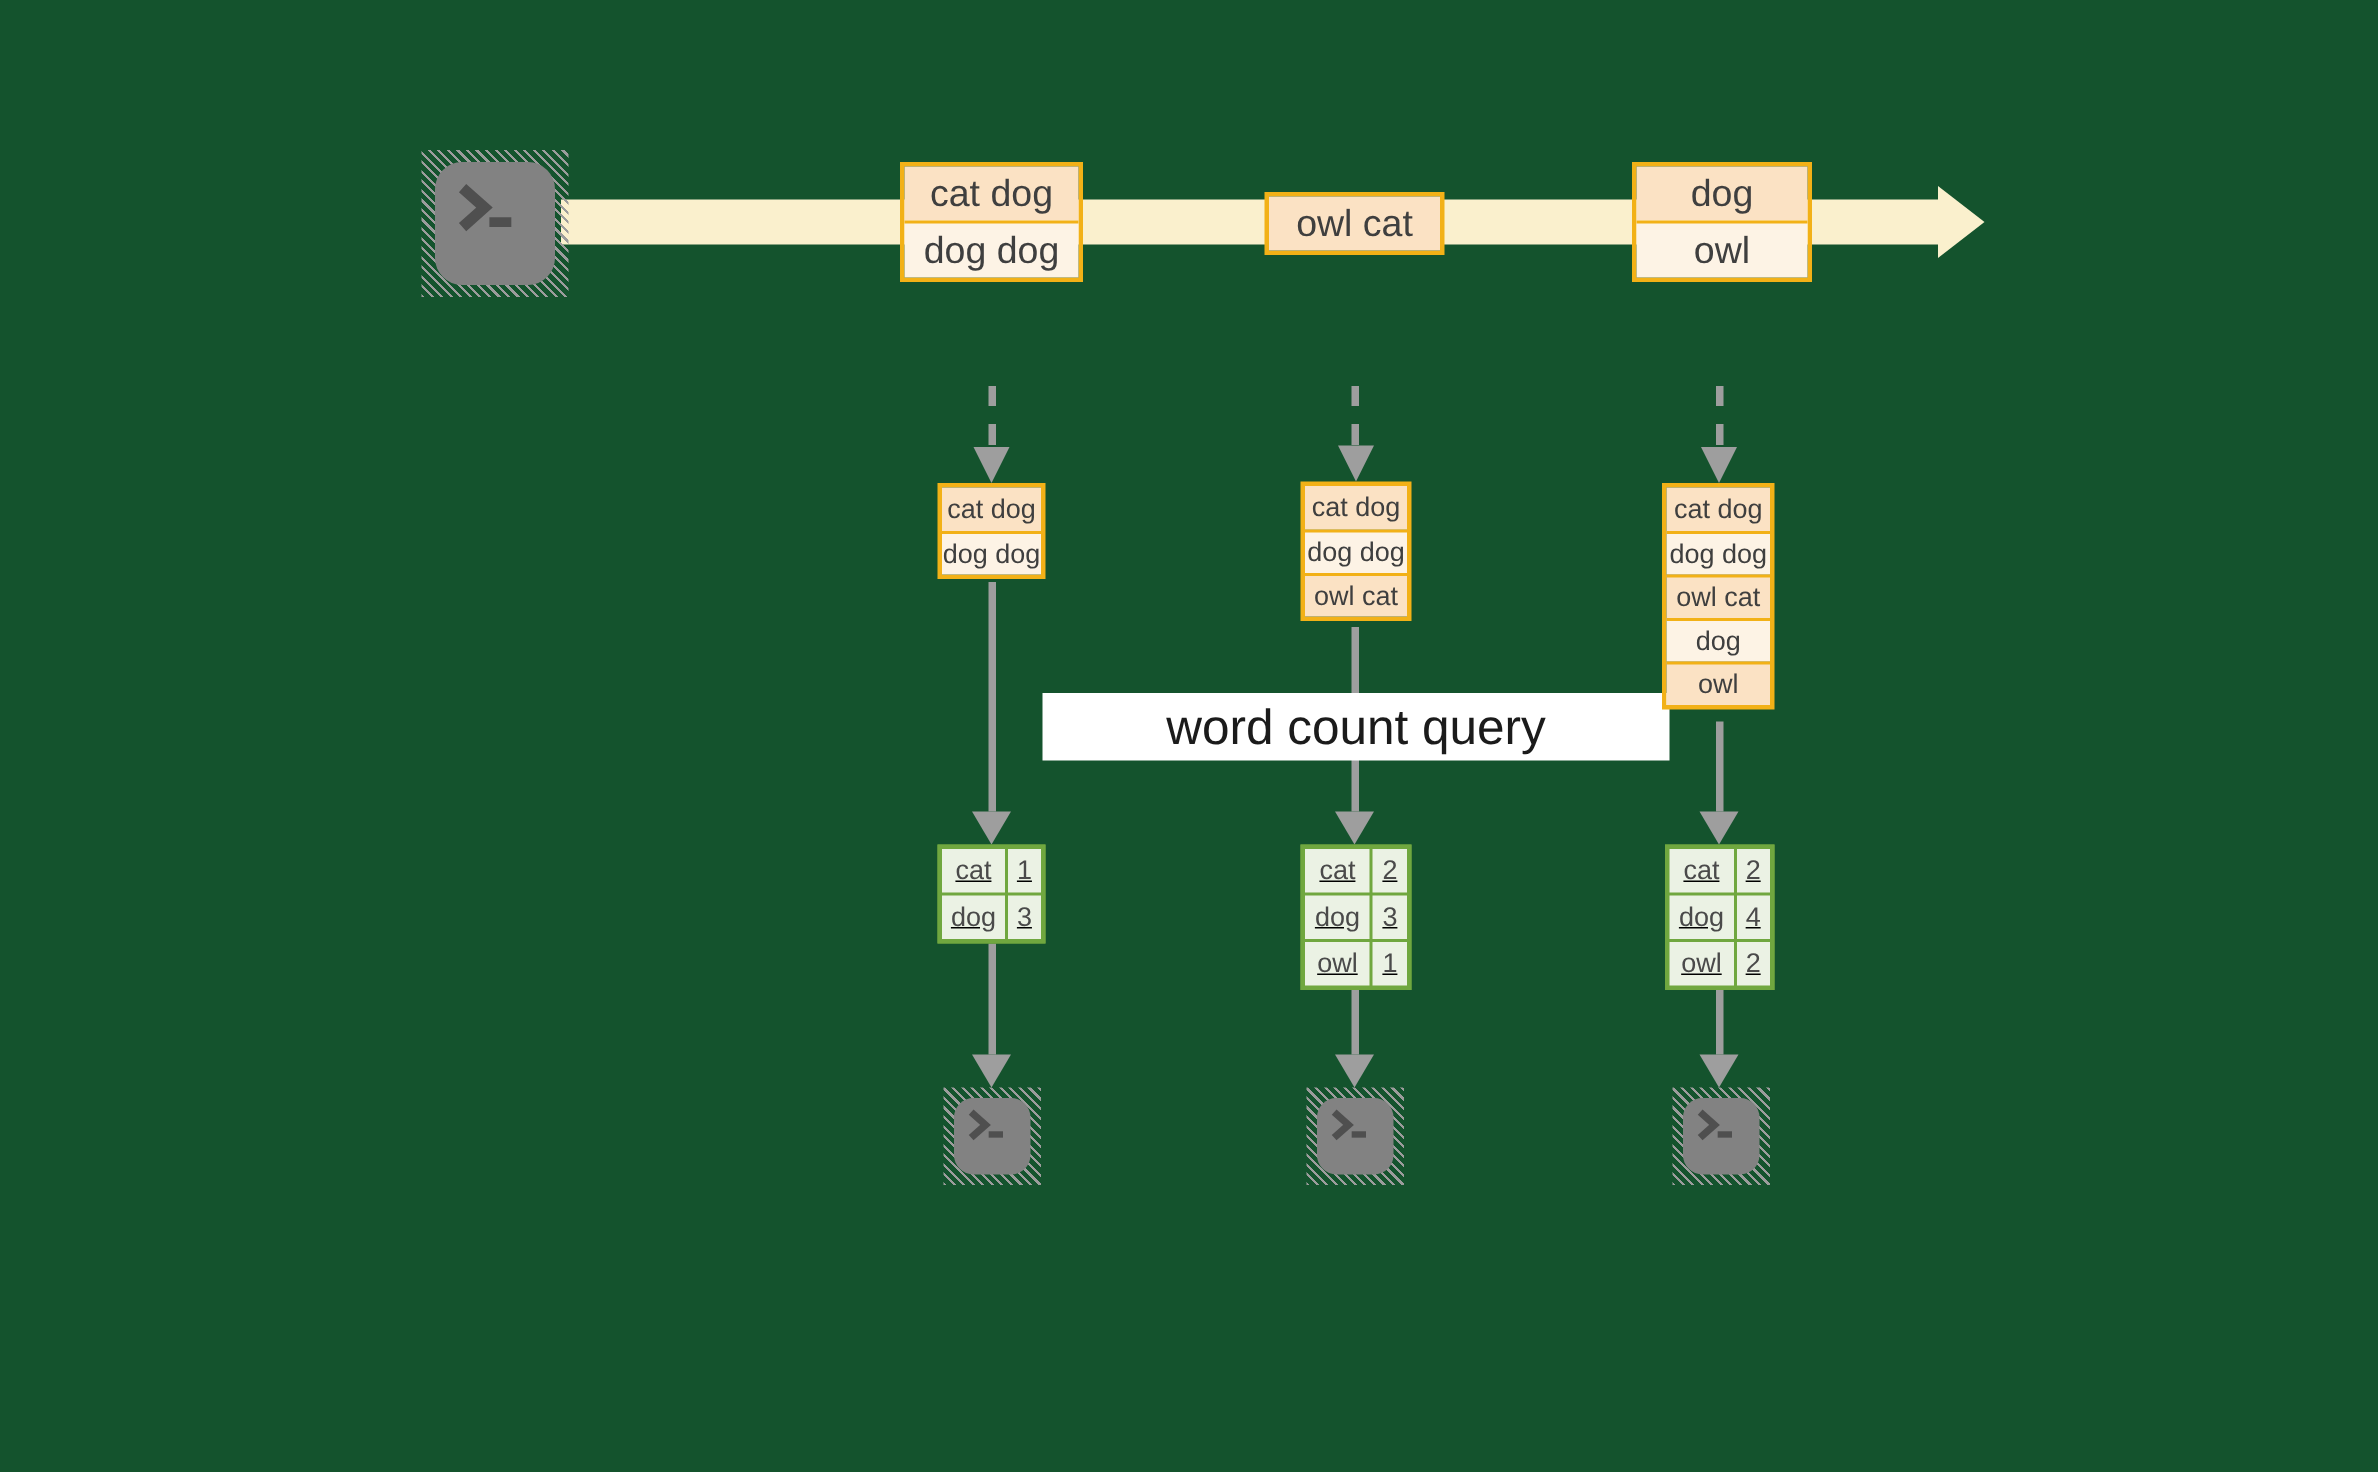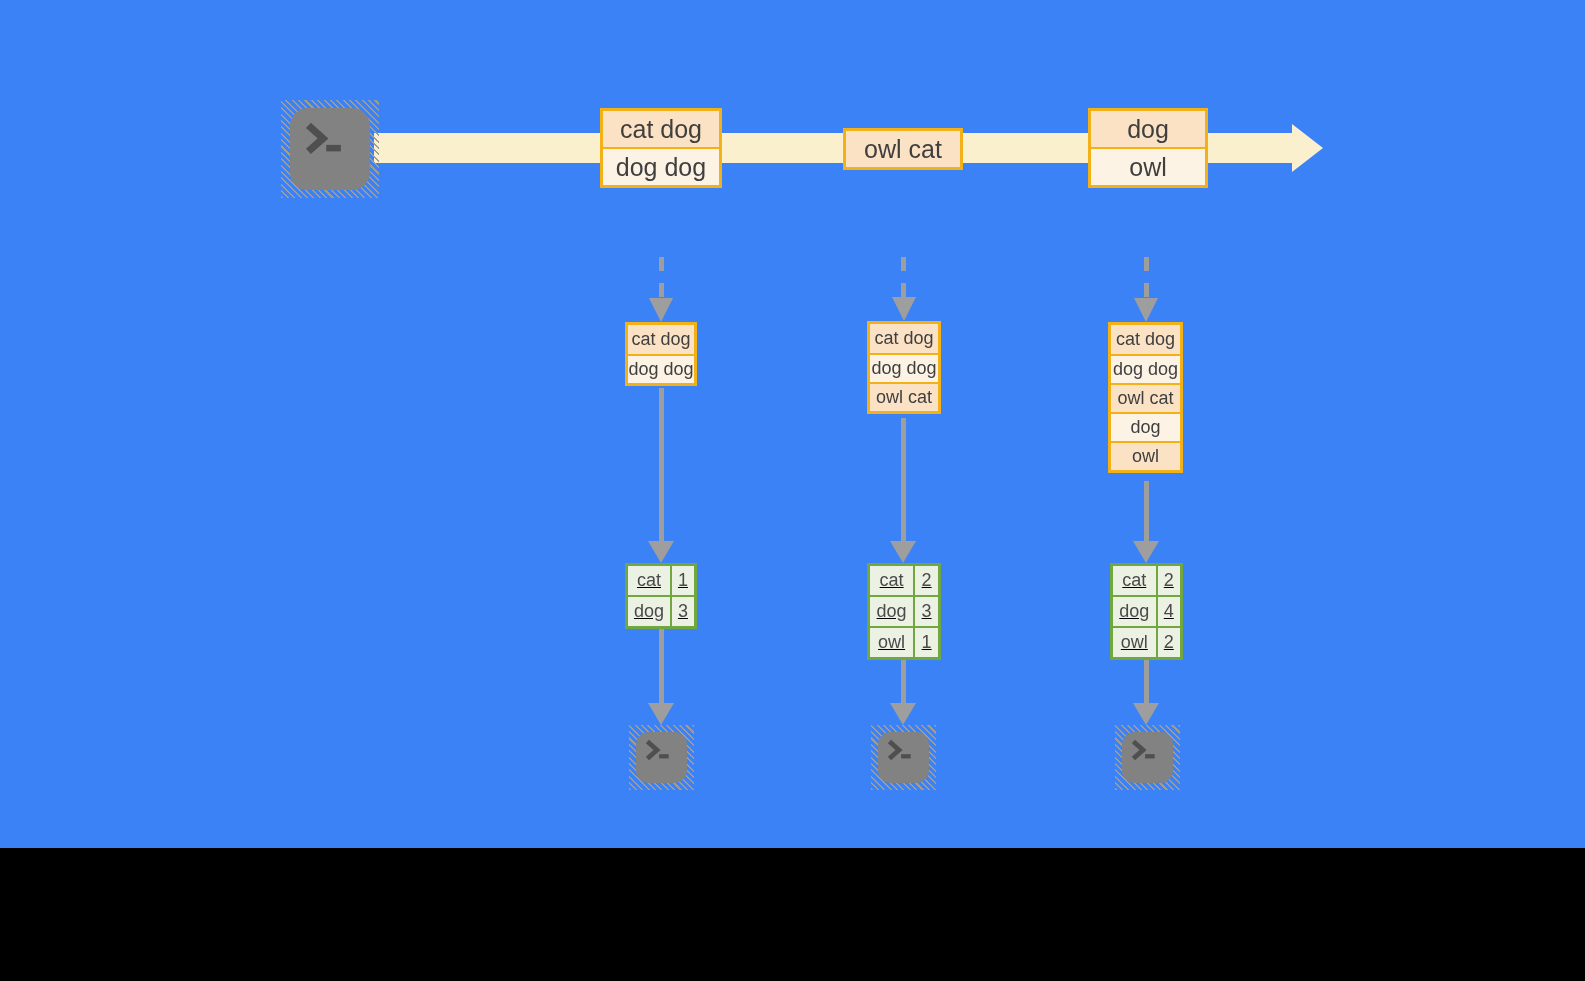--- a/index.html
+++ b/index.html
@@ -1,18 +1,18 @@
 <!DOCTYPE html>
 <html><head>
 <meta charset="utf-8">
 <style>
   * { margin:0; padding:0; box-sizing:border-box; }
   html,body { background:#000; }
   .canvas {
-    position:relative; width:1585px; height:848px; background:#3b82f6;
+    position:relative; width:1585px; height:981px; background:#14532d;
     font-family:"Liberation Sans", sans-serif; overflow:hidden;padding-left:37px;
   }
 
   
   .band { position:absolute; left:374px; top:133px; width:918px; height:30px; background:#FAF0CD; z-index:0; }
   .band-head { position:absolute; left:1292px; top:124px; width:0; height:0; z-index:0;
     border-top:24px solid transparent; border-bottom:24px solid transparent; border-left:31px solid #FAF0CD; }
 
   
   .obox { position:absolute; border:3px solid #F2B117; display:flex; flex-direction:column; z-index:1; }
@@ -121,20 +121,21 @@
     <div class="cell fill-a">owl</div>
   </div>
 
   <div class="solidline" style="left:659px; top:388px; height:153px;"></div>
   <div class="head-down" style="left:648px; top:541px;"></div>
   <div class="solidline" style="left:901px; top:418px; height:123px;"></div>
   <div class="head-down" style="left:890px; top:541px;"></div>
   <div class="solidline" style="left:1144px; top:481px; height:60px;"></div>
   <div class="head-down" style="left:1133px; top:541px;"></div>
 
+  <div class="qlabel">word count query</div>
 
   <div class="gtable table-1">
     <div class="cell">cat</div>
     <div class="cell">1</div>
     <div class="cell">dog</div>
     <div class="cell">3</div>
   </div>
   <div class="gtable table-2">
     <div class="cell">cat</div>
     <div class="cell">2</div>

